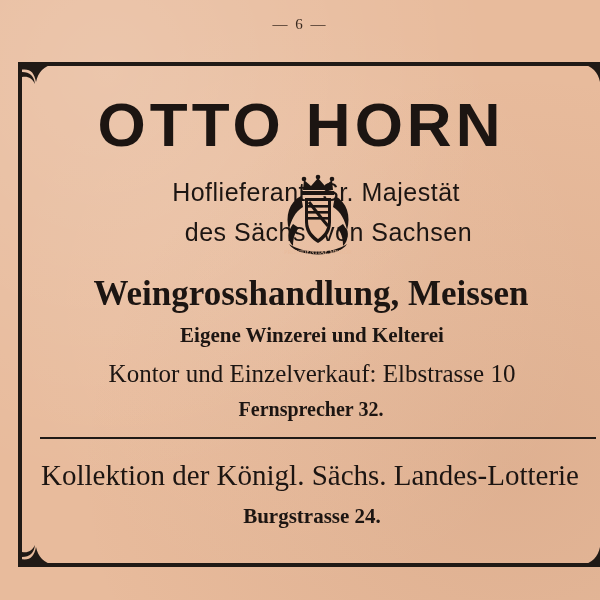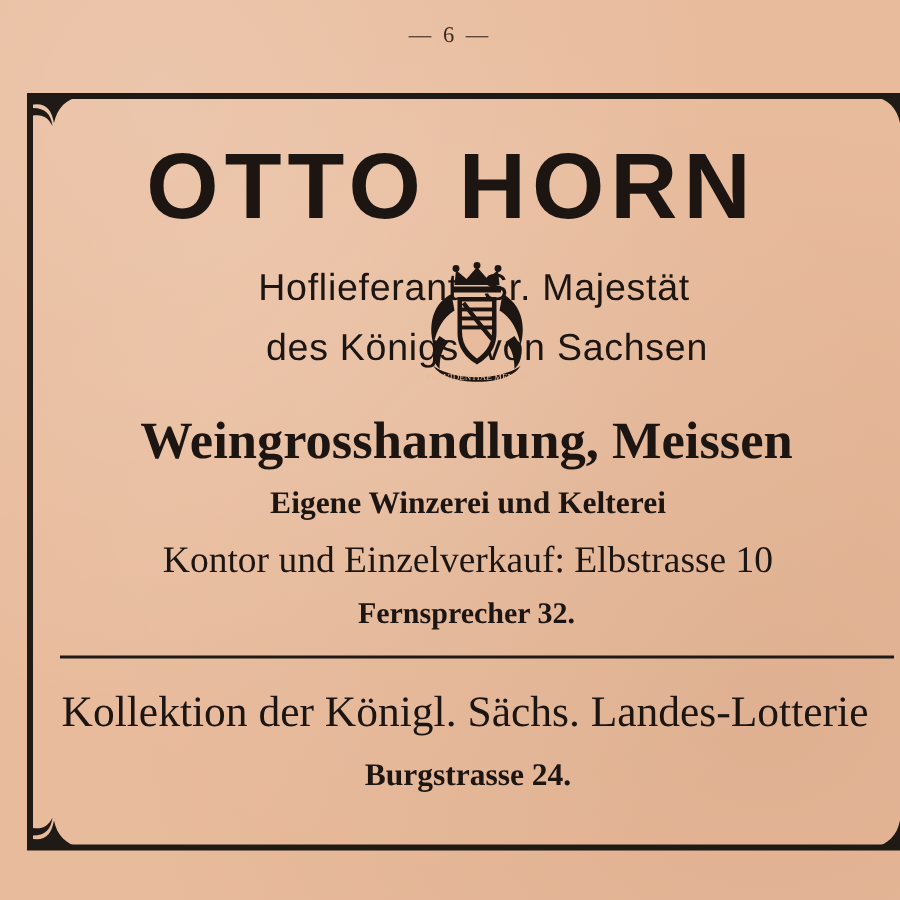--- a/index.html
+++ b/index.html
@@ -209,21 +209,21 @@
 
   <div class="ad-inner">
 
     <div class="company-name">OTTO HORN</div>
 
     <div class="purveyor-block">
       <div class="purveyor-line">
         <span class="left-part">Hoflieferant</span><span class="right-part">Sr. Majestät</span>
       </div>
       <div class="purveyor-line">
-        <span class="left-part">des Königs</span><span class="right-part">von Sachsen</span>
+        <span class="left-part">des Sächs</span><span class="right-part">von Sachsen</span>
       </div>
 
       <span class="crest">
         <svg width="74" height="88" viewBox="0 0 74 88">
 
           <path d="M37 4 L30 12 L23 6 L22 16 L52 16 L51 6 L44 12 Z" fill="#1c1512"></path>
           <circle cx="23" cy="5" r="2.3" fill="#1c1512"></circle>
           <circle cx="37" cy="3" r="2.3" fill="#1c1512"></circle>
           <circle cx="51" cy="5" r="2.3" fill="#1c1512"></circle>
           <rect x="21" y="17" width="32" height="4" fill="#1c1512"></rect>

